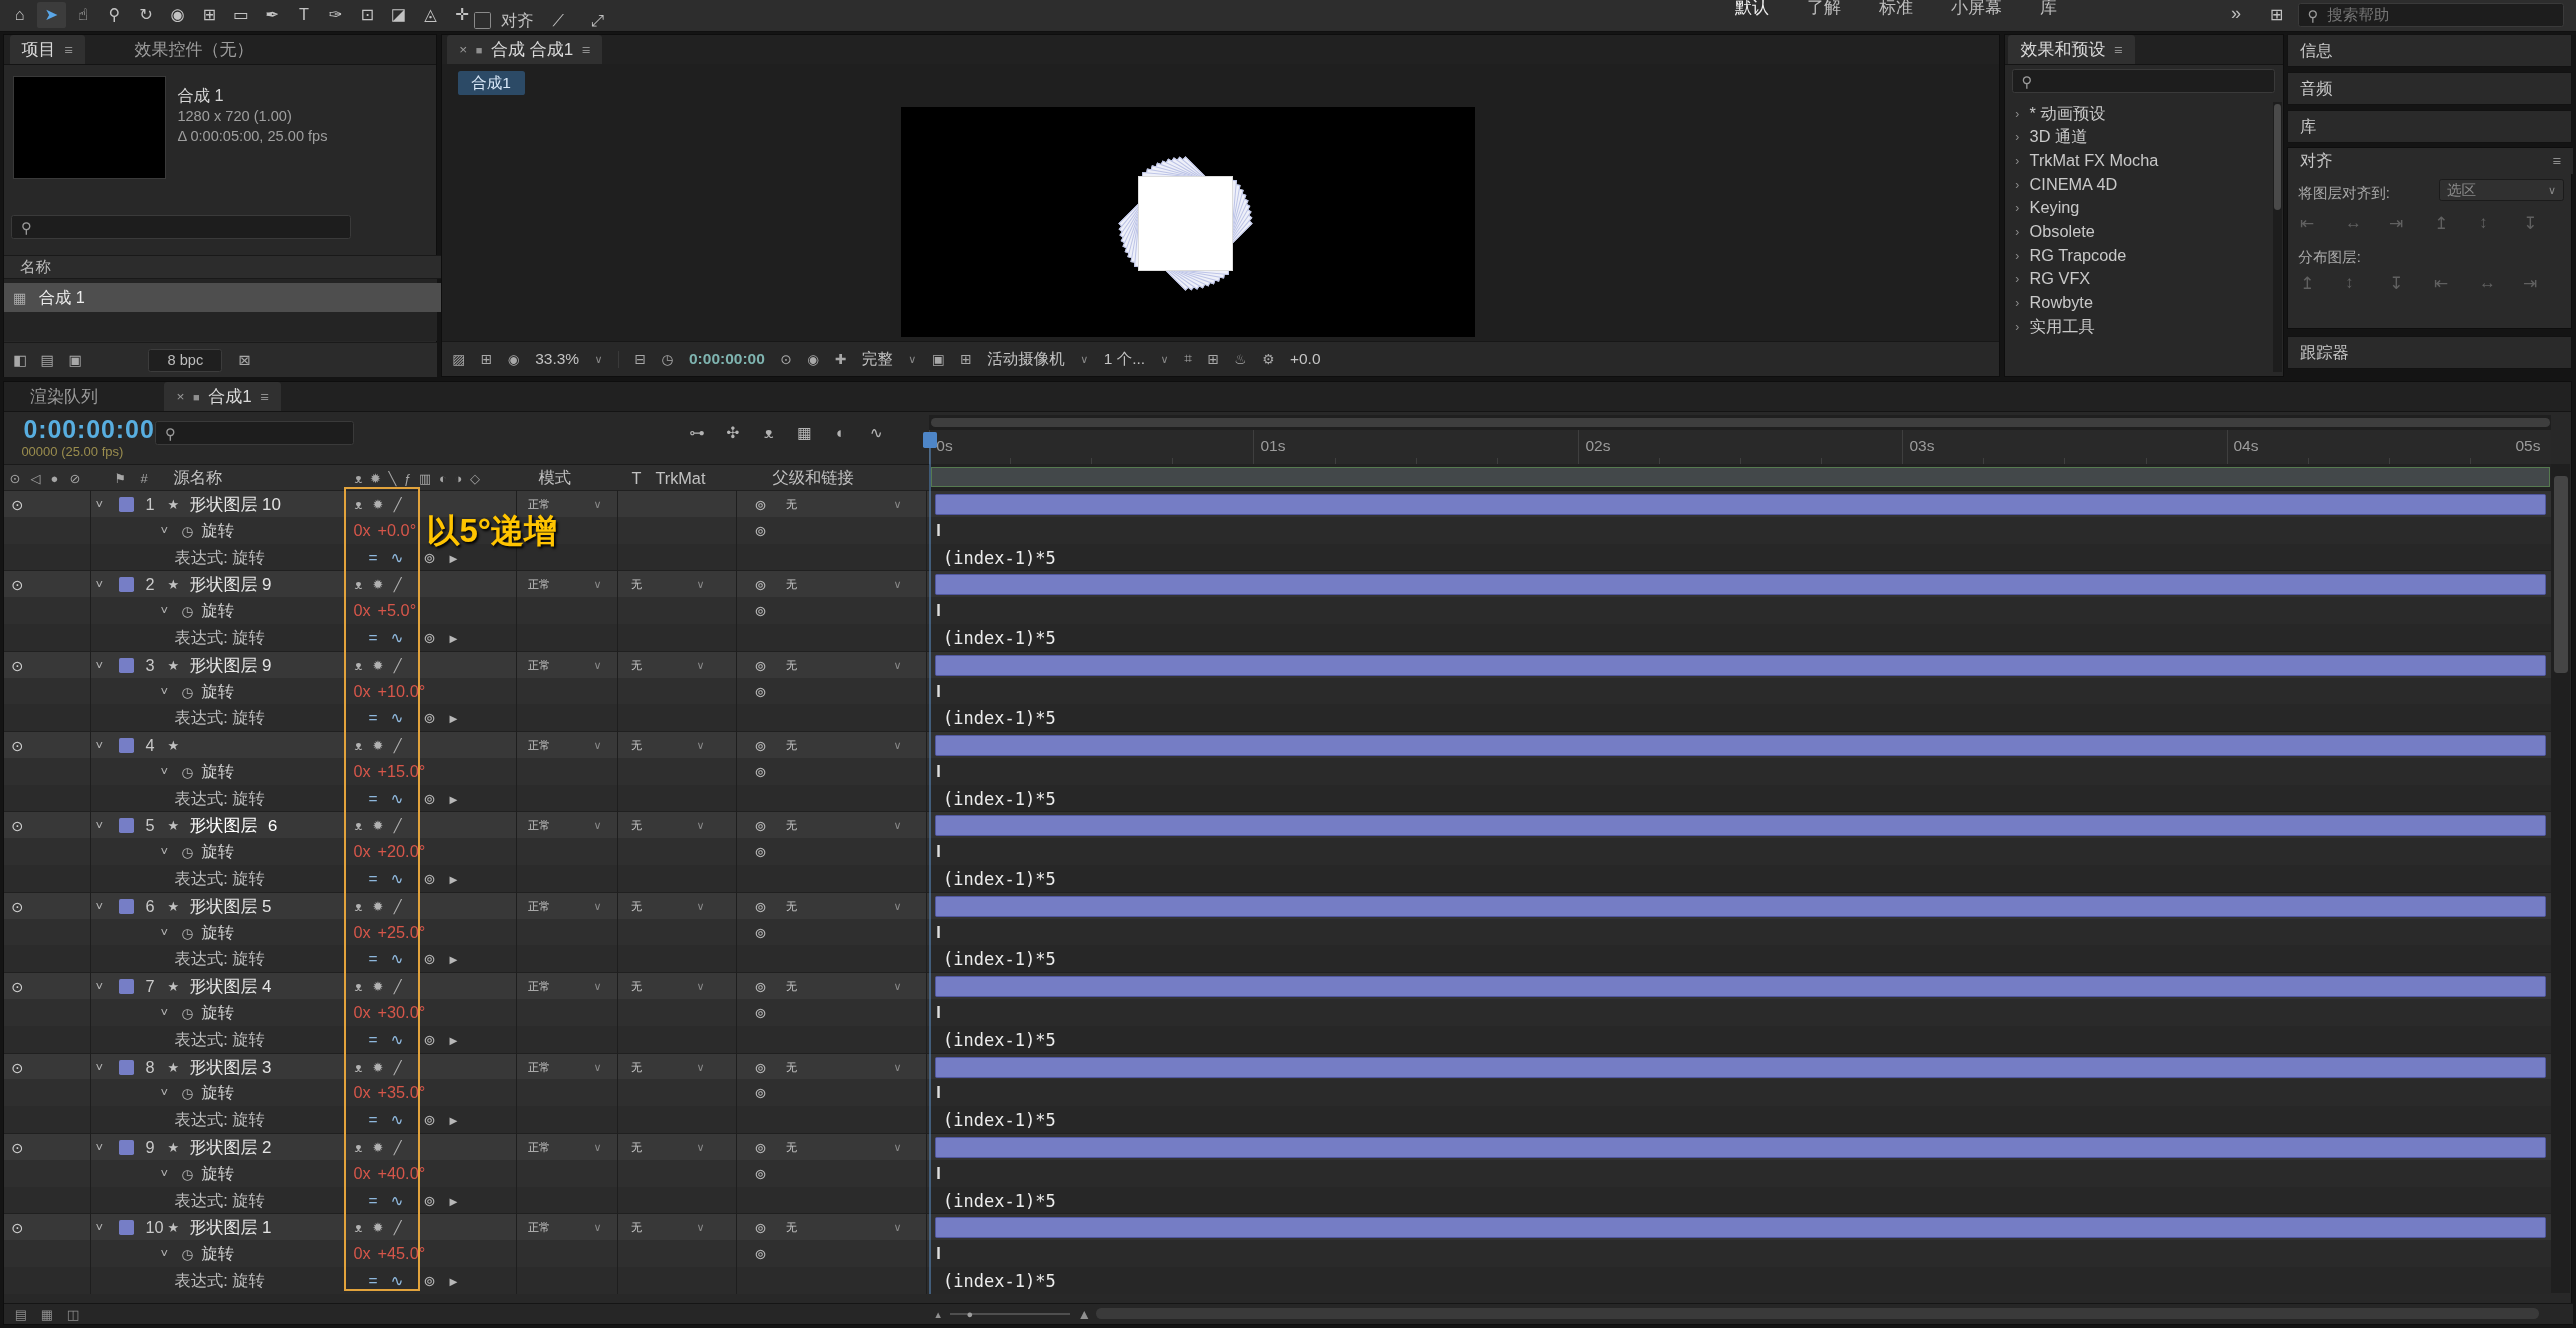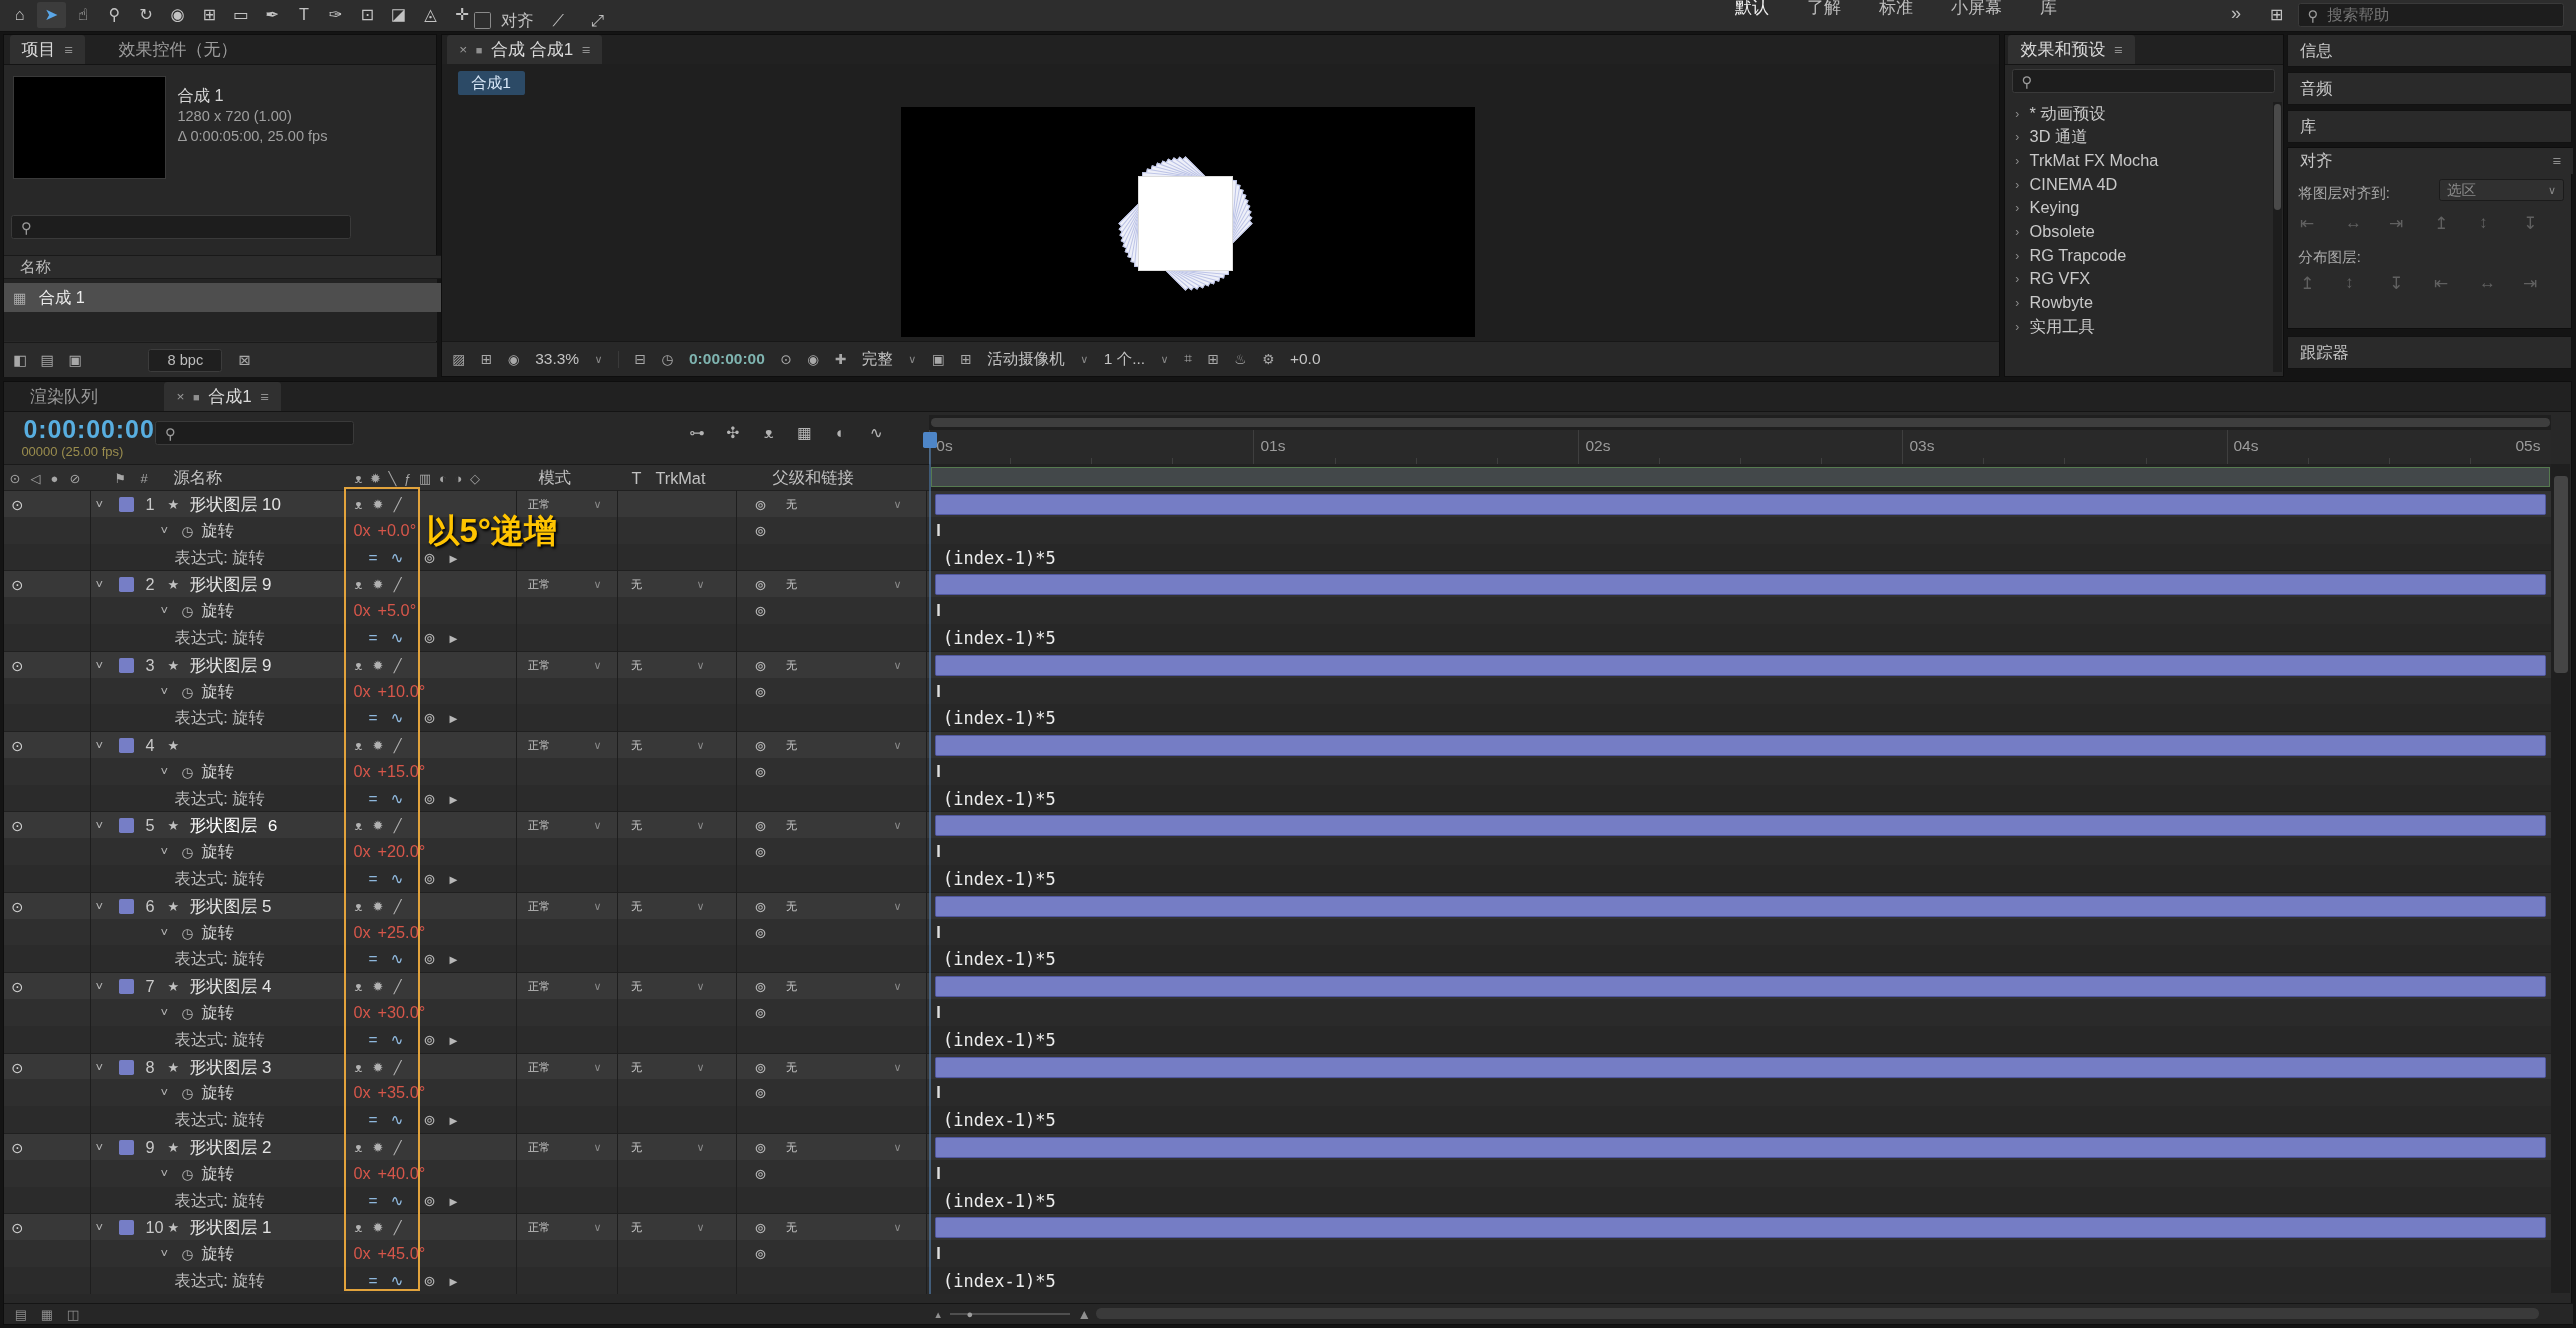--- a/index.html
+++ b/index.html
@@ -130,21 +130,21 @@
     <input placeholder="搜索帮助" style="">
   </div>
 </div>
 
 <div class="panel" style="left:3.4px;top:34px;width:434px;height:343px">
   <div class="tabbar">
     <div class="tab active" style="left:5.2px">
       <span>项目</span>
       <span class="menu-ic">≡</span>
     </div>
-    <div class="tab" style="left:102px">
+    <div class="tab" style="left:118px">
       <span>效果控件（无）</span>
     </div>
   </div>
   <div class="abs" style="left:8.6px;top:41px;width:151px;height:101px;background:#000;border:0.9px solid #3a3a3a"></div>
   <div class="abs" style="left:173px;top:50px;line-height:20.6px">
     <div class="infoline" style="font-size:16.3px;color:#d6d6d6"><span>合成 1</span></div>
     <div class="infoline" style="font-size:14.6px;color:#9f9f9f">1280 x 720 (1.00)</div>
     <div class="infoline" style="font-size:14.6px;color:#9f9f9f">Δ 0:00:05:00, 25.00 fps</div>
   </div>
   <div class="abs searchbox" style="left:6.9px;top:180px;width:340px;height:24px">

